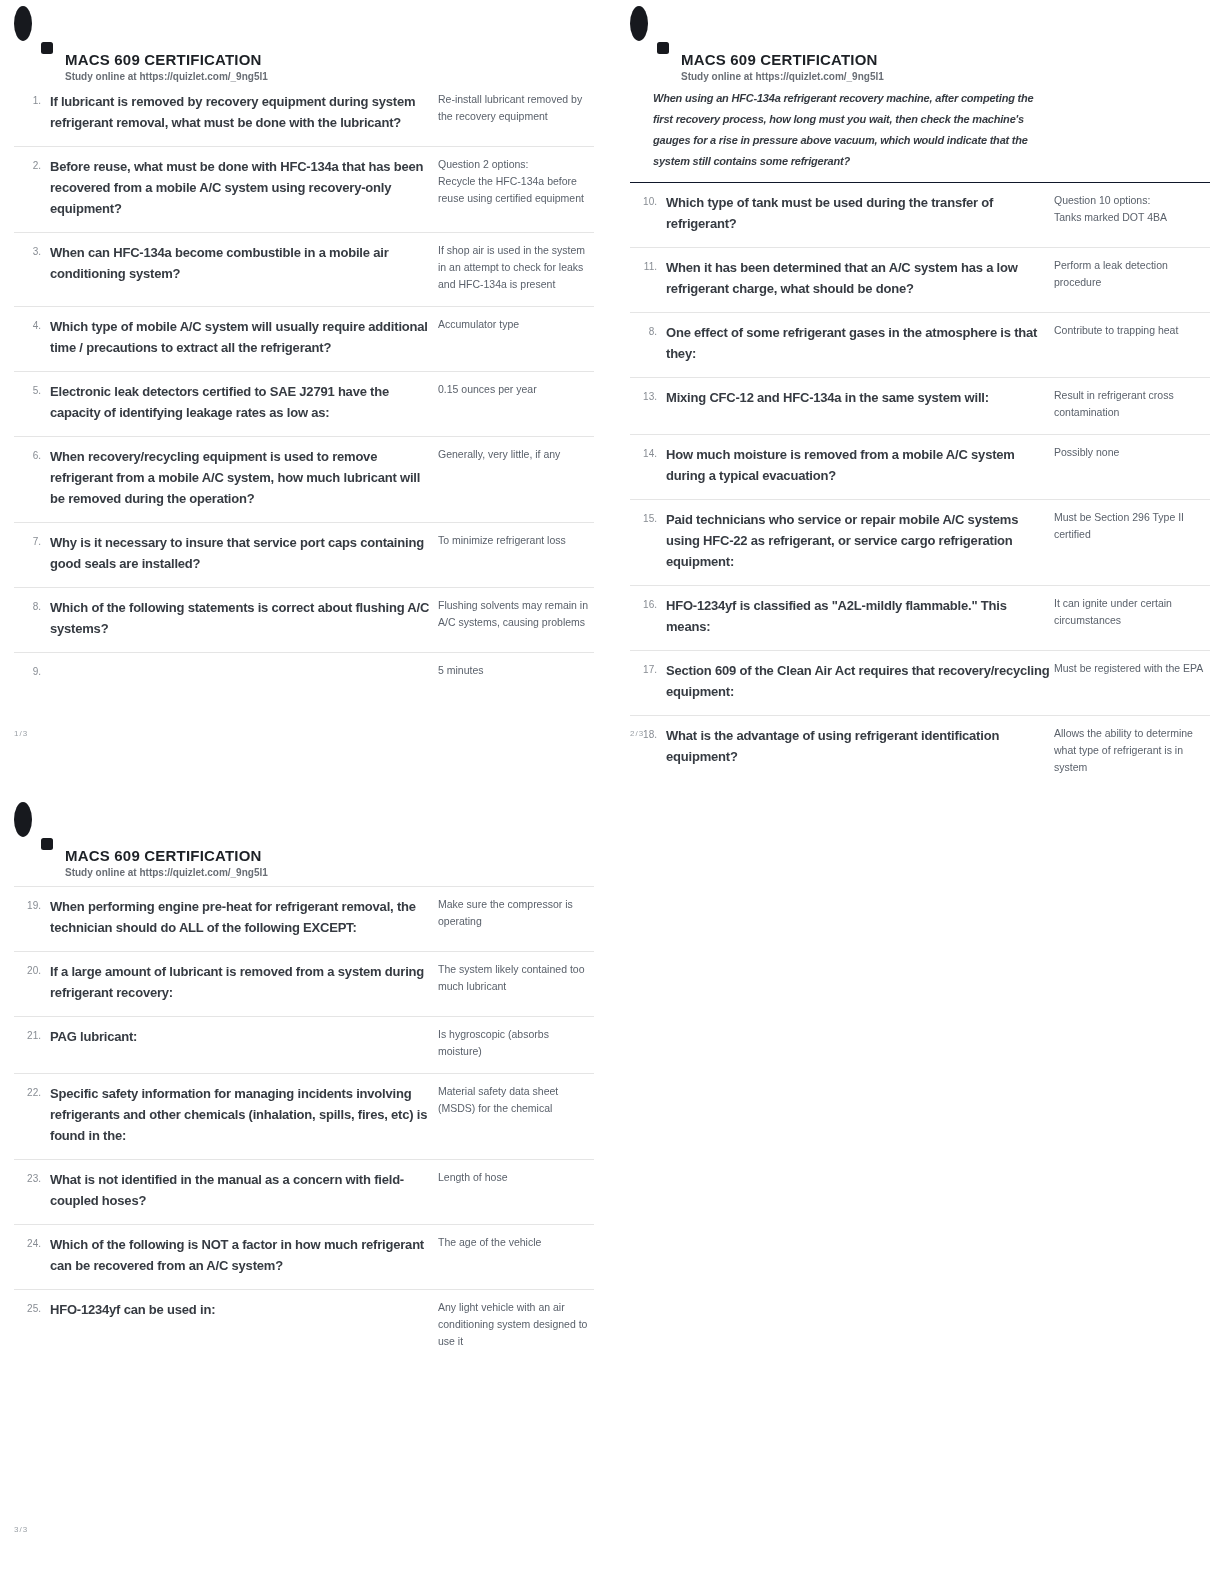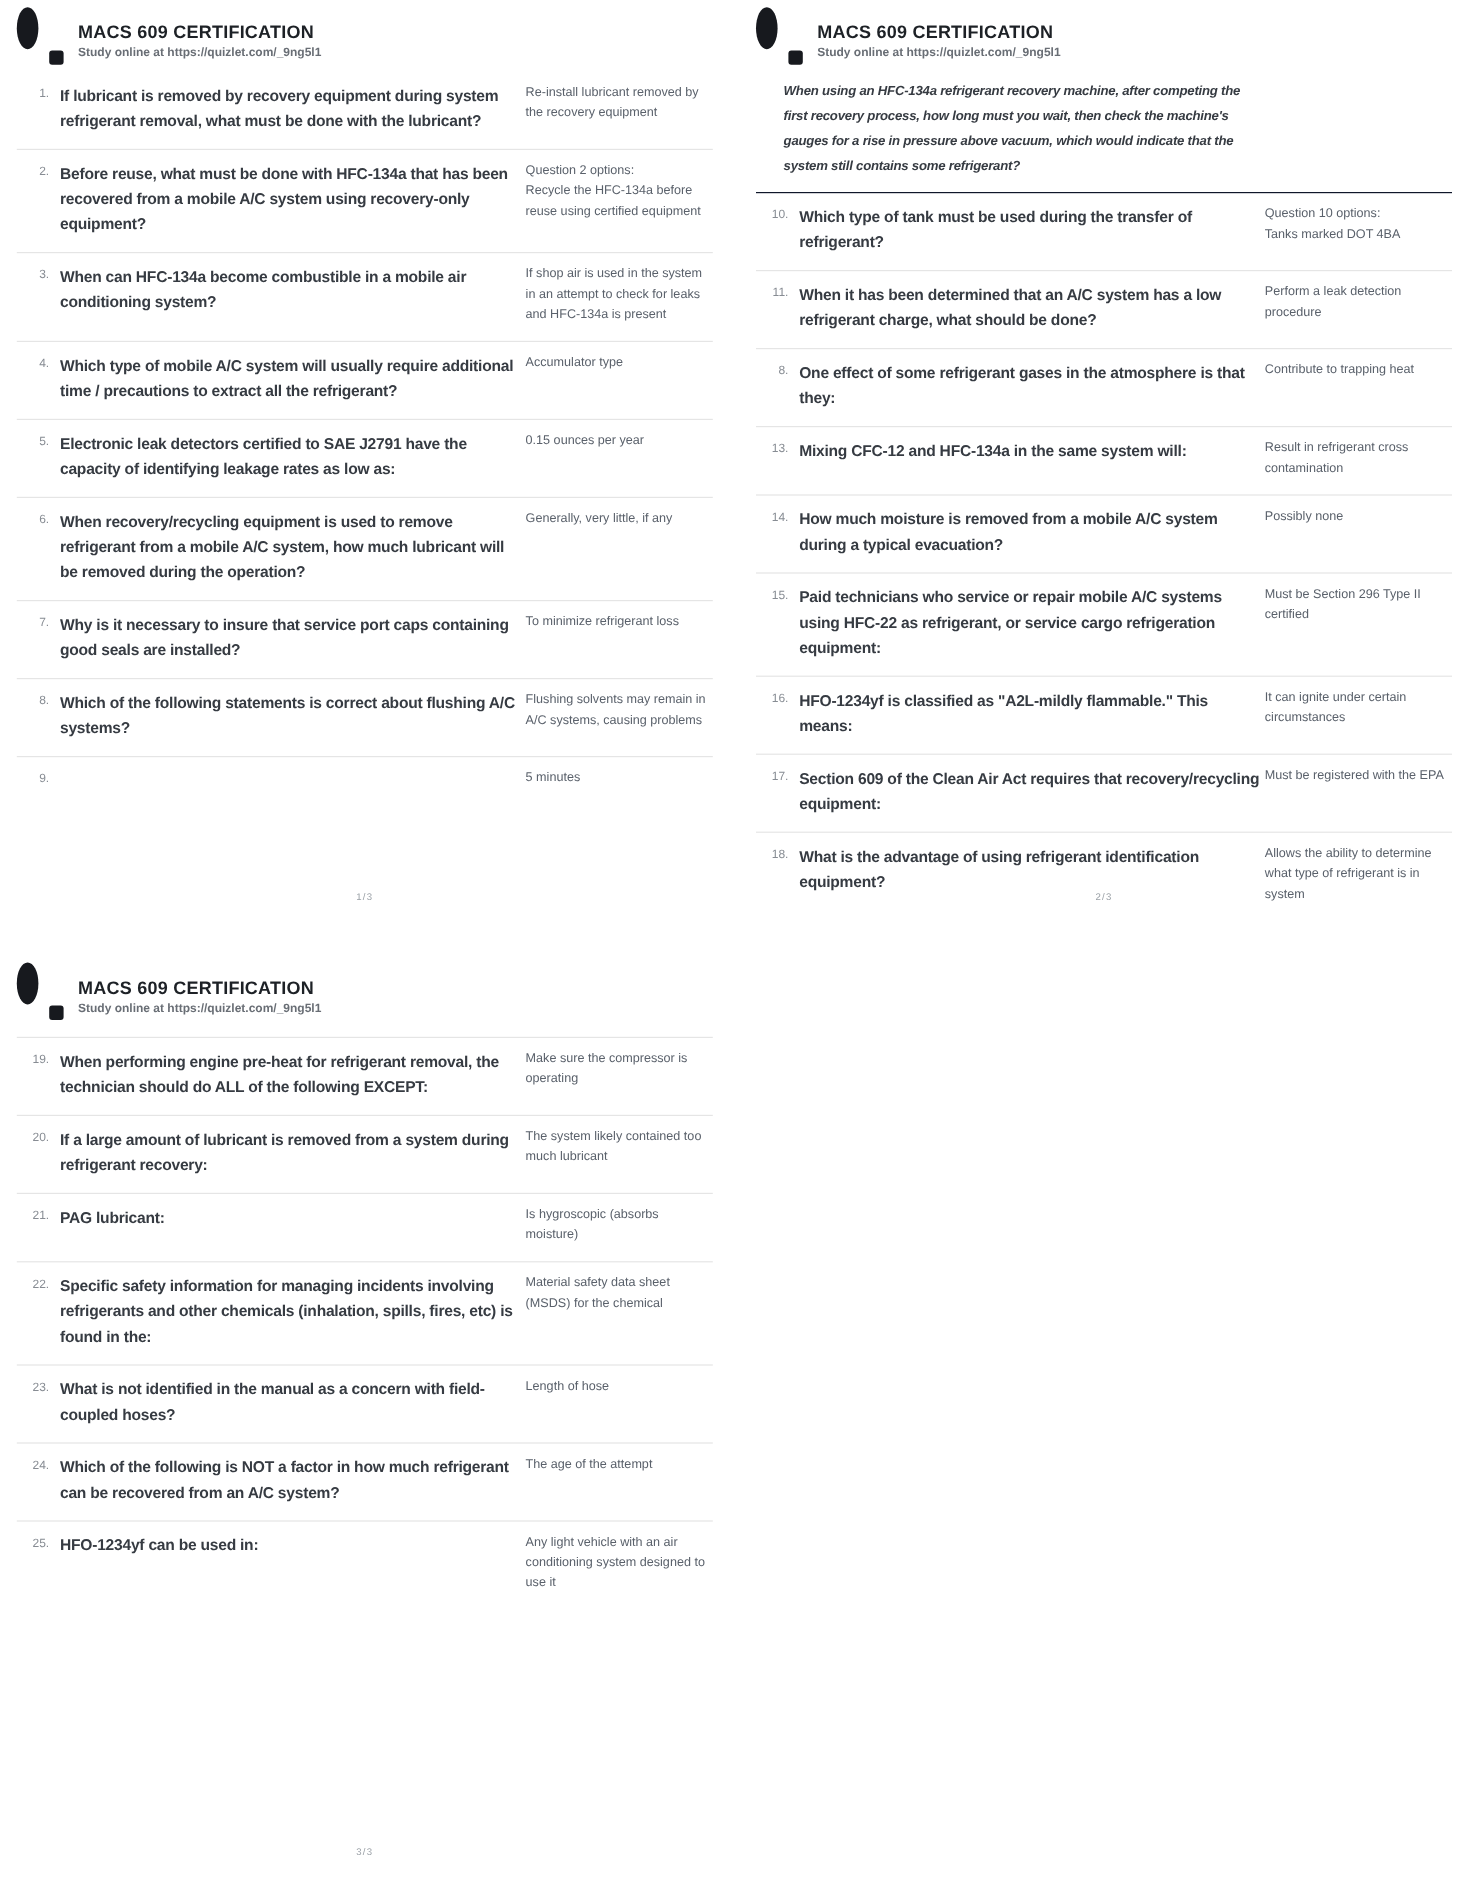--- a/index.html
+++ b/index.html
@@ -13,21 +13,21 @@
   .page-2{left:630px;top:14px;}
   .page-3{left:14px;top:810px;}
 
   .page-header{display:flex;align-items:flex-start;gap:13px;min-height:46px;}
   .ruled .page-header{border-bottom:1px solid #e5e5e5;padding-bottom:8px;}
 
   .logo{position:relative;width:38px;height:38px;flex:0 0 38px;margin-top:1px;}
   .logo-ring{box-sizing:border-box;width:38px;height:38px;border:9.5px solid #17191e;border-radius:50%;}
   .logo-tail{position:absolute;width:12px;height:12px;right:-1px;bottom:-1px;background:#17191e;border-radius:2.5px;}
 
-  .head-text{padding-top:5px;}
+  .head-text{padding-top:5px;margin-top:32px;}
   .title{font-size:15px;font-weight:700;color:#1d2126;letter-spacing:.2px;line-height:18px;}
   .subtitle{font-size:10px;color:#696e75;margin-top:3px;line-height:10px;font-weight:bold;}
 
   .continuation{
     margin-left:23px;width:385px;padding:6px 0 10px;
     font-size:11px;line-height:21px;font-weight:700;color:#363b42;letter-spacing:-.2px;font-style:italic;
   }
 
   .qa-list{margin:0;padding:0;}
   .qa-item{display:flex;align-items:flex-start;padding:9px 0 13px;}
@@ -42,21 +42,21 @@
   .qa-question{
     width:385px;flex:0 0 385px;
     font-size:13px;line-height:21px;font-weight:700;color:#363b42;letter-spacing:-.2px;
   }
   .qa-answer{
     flex:1;margin-left:3px;
     font-size:10.5px;line-height:17px;color:#5a616b;white-space:pre-line;
   }
 
   .page-footer{
-    position:absolute;bottom:0;left:0;right:0;text-align:center;
+    position:absolute;bottom:14px;left:0;right:0;text-align:left;
     font-size:8px;color:#9aa0a6;letter-spacing:1px;
   }
 </style>
 </head>
 <body>
 
 <div id="doc-root">
     <section class="page page-1">
     <header class="page-header">
       <span class="logo">
@@ -215,21 +215,21 @@
     <div class="qa-answer">Material safety data sheet (MSDS) for the chemical</div>
   </div>
         <div class="qa-item">
     <div class="qa-num">23.</div>
     <div class="qa-question">What is not identified in the manual as a concern with field-coupled hoses?</div>
     <div class="qa-answer">Length of hose</div>
   </div>
         <div class="qa-item">
     <div class="qa-num">24.</div>
     <div class="qa-question">Which of the following is NOT a factor in how much refrigerant can be recovered from an A/C system?</div>
-    <div class="qa-answer">The age of the attempt</div>
+    <div class="qa-answer">The age of the vehicle</div>
   </div>
         <div class="qa-item">
     <div class="qa-num">25.</div>
     <div class="qa-question">HFO-1234yf can be used in:</div>
     <div class="qa-answer">Any light vehicle with an air conditioning system designed to use it</div>
   </div>
       </div>
     <footer class="page-footer">3/3</footer>
   </section>
   </div>

